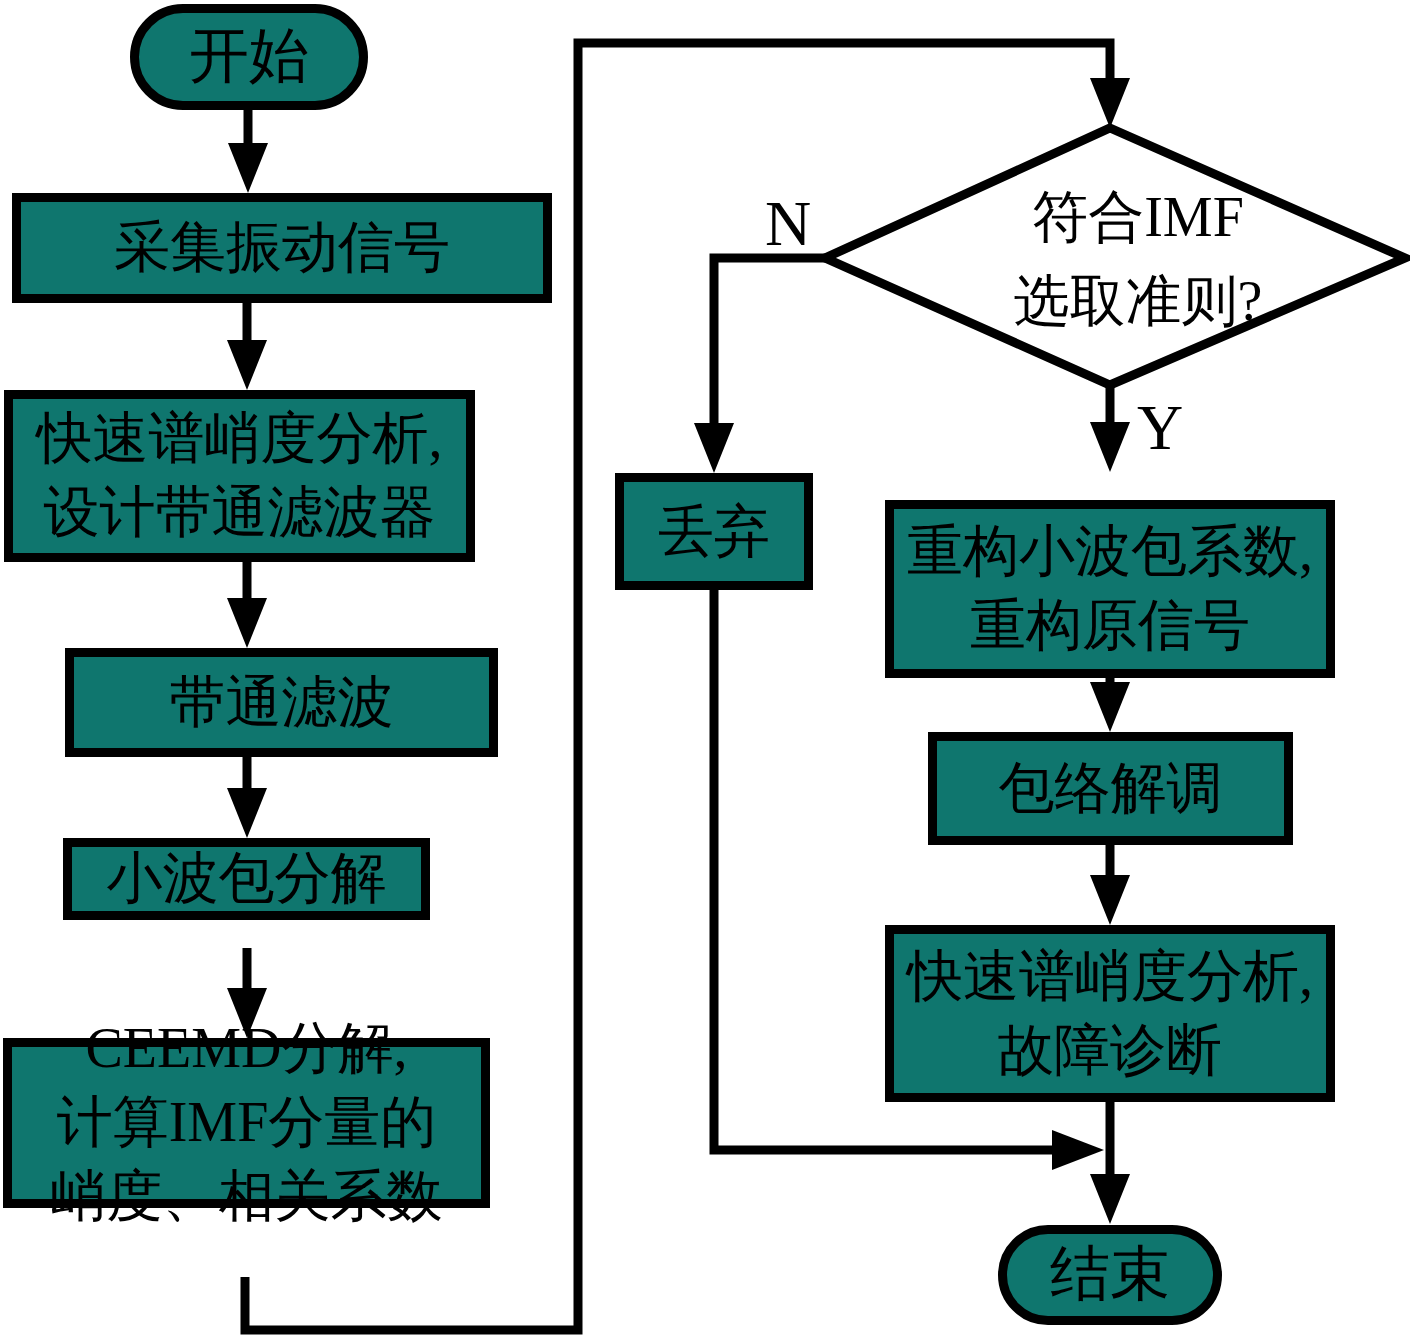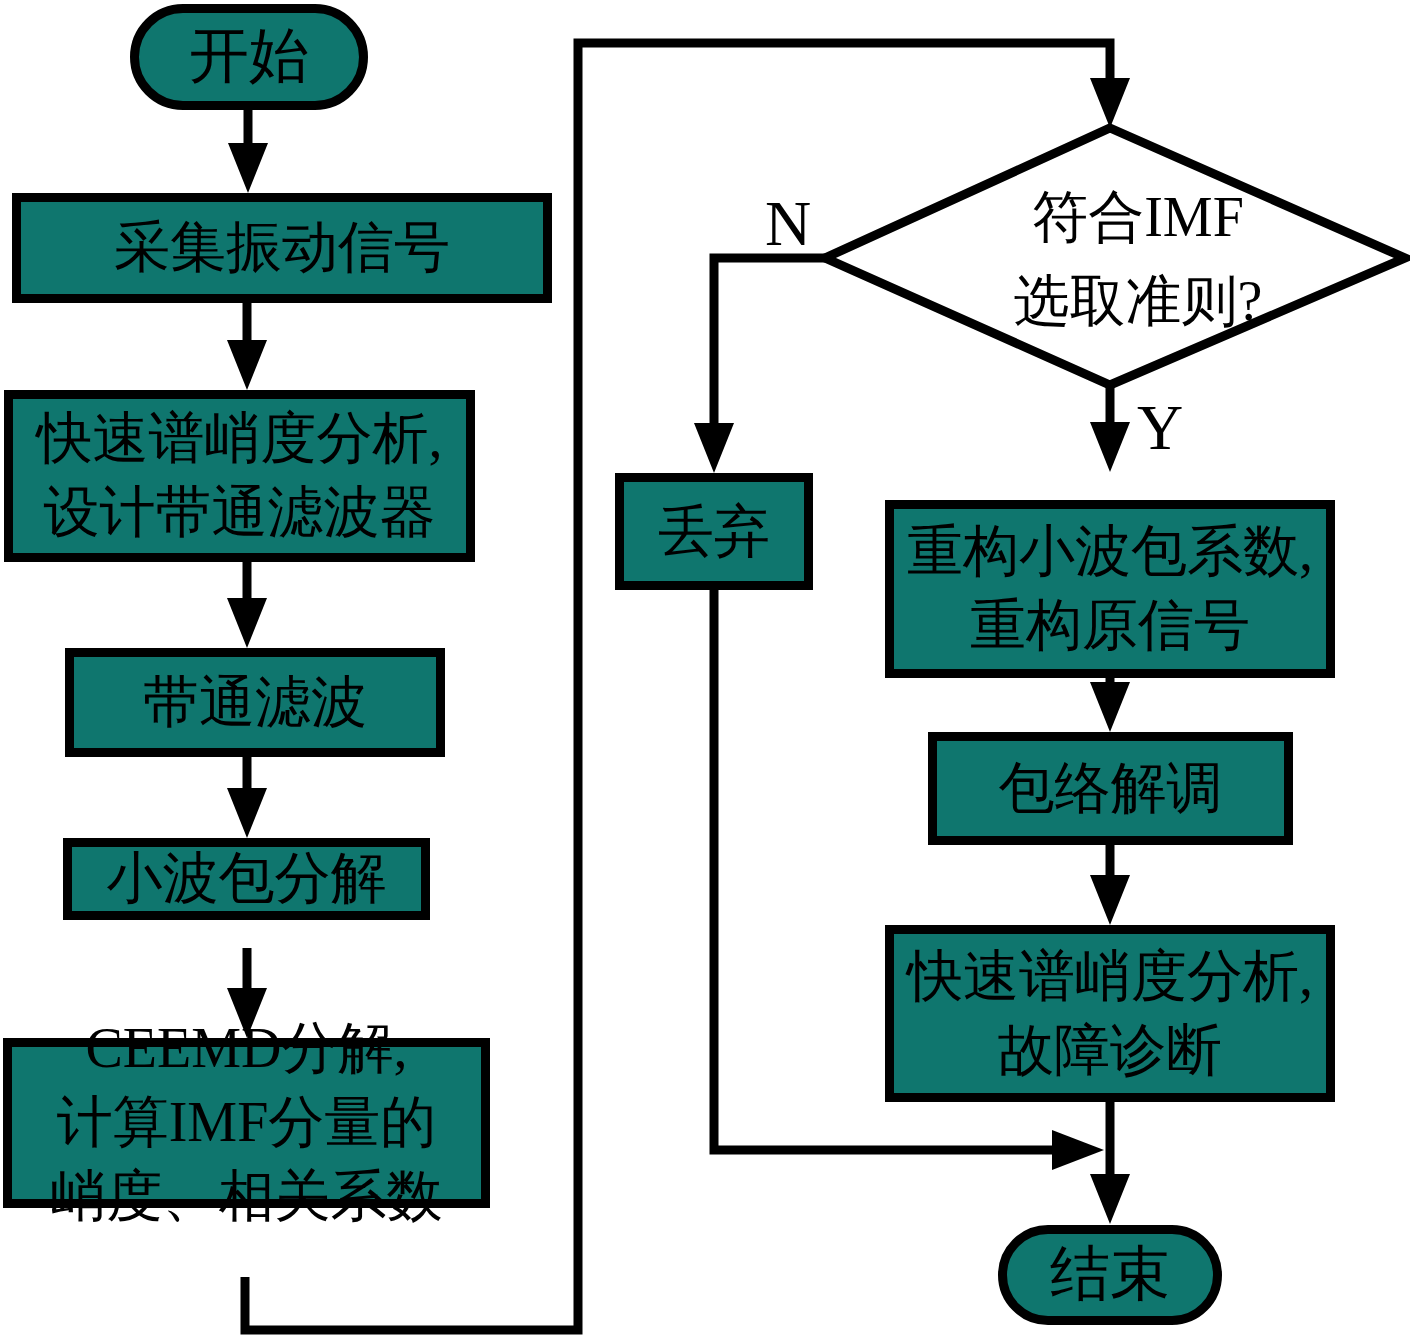--- a/index.html
+++ b/index.html
@@ -90,21 +90,21 @@
 
   <div class="node" style="left:12px;top:193px;width:540px;height:110px;">
     <span>采集振动信号</span>
   </div>
 
   <div class="node" style="left:4px;top:390px;width:471px;height:172px;">
     <span>快速谱峭度分析,
 设计带通滤波器</span>
   </div>
 
-  <div class="node" style="left:65px;top:648px;width:380px;height:109px;">
+  <div class="node" style="left:65px;top:648px;width:433px;height:109px;">
     <span>带通滤波</span>
   </div>
 
   <div class="node" style="left:63px;top:838px;width:367px;height:82px;">
     <span>小波包分解</span>
   </div>
 
   <div class="node" style="left:3px;top:1038px;width:487px;height:170px;">
     <span>CEEMD分解,
 计算IMF分量的

